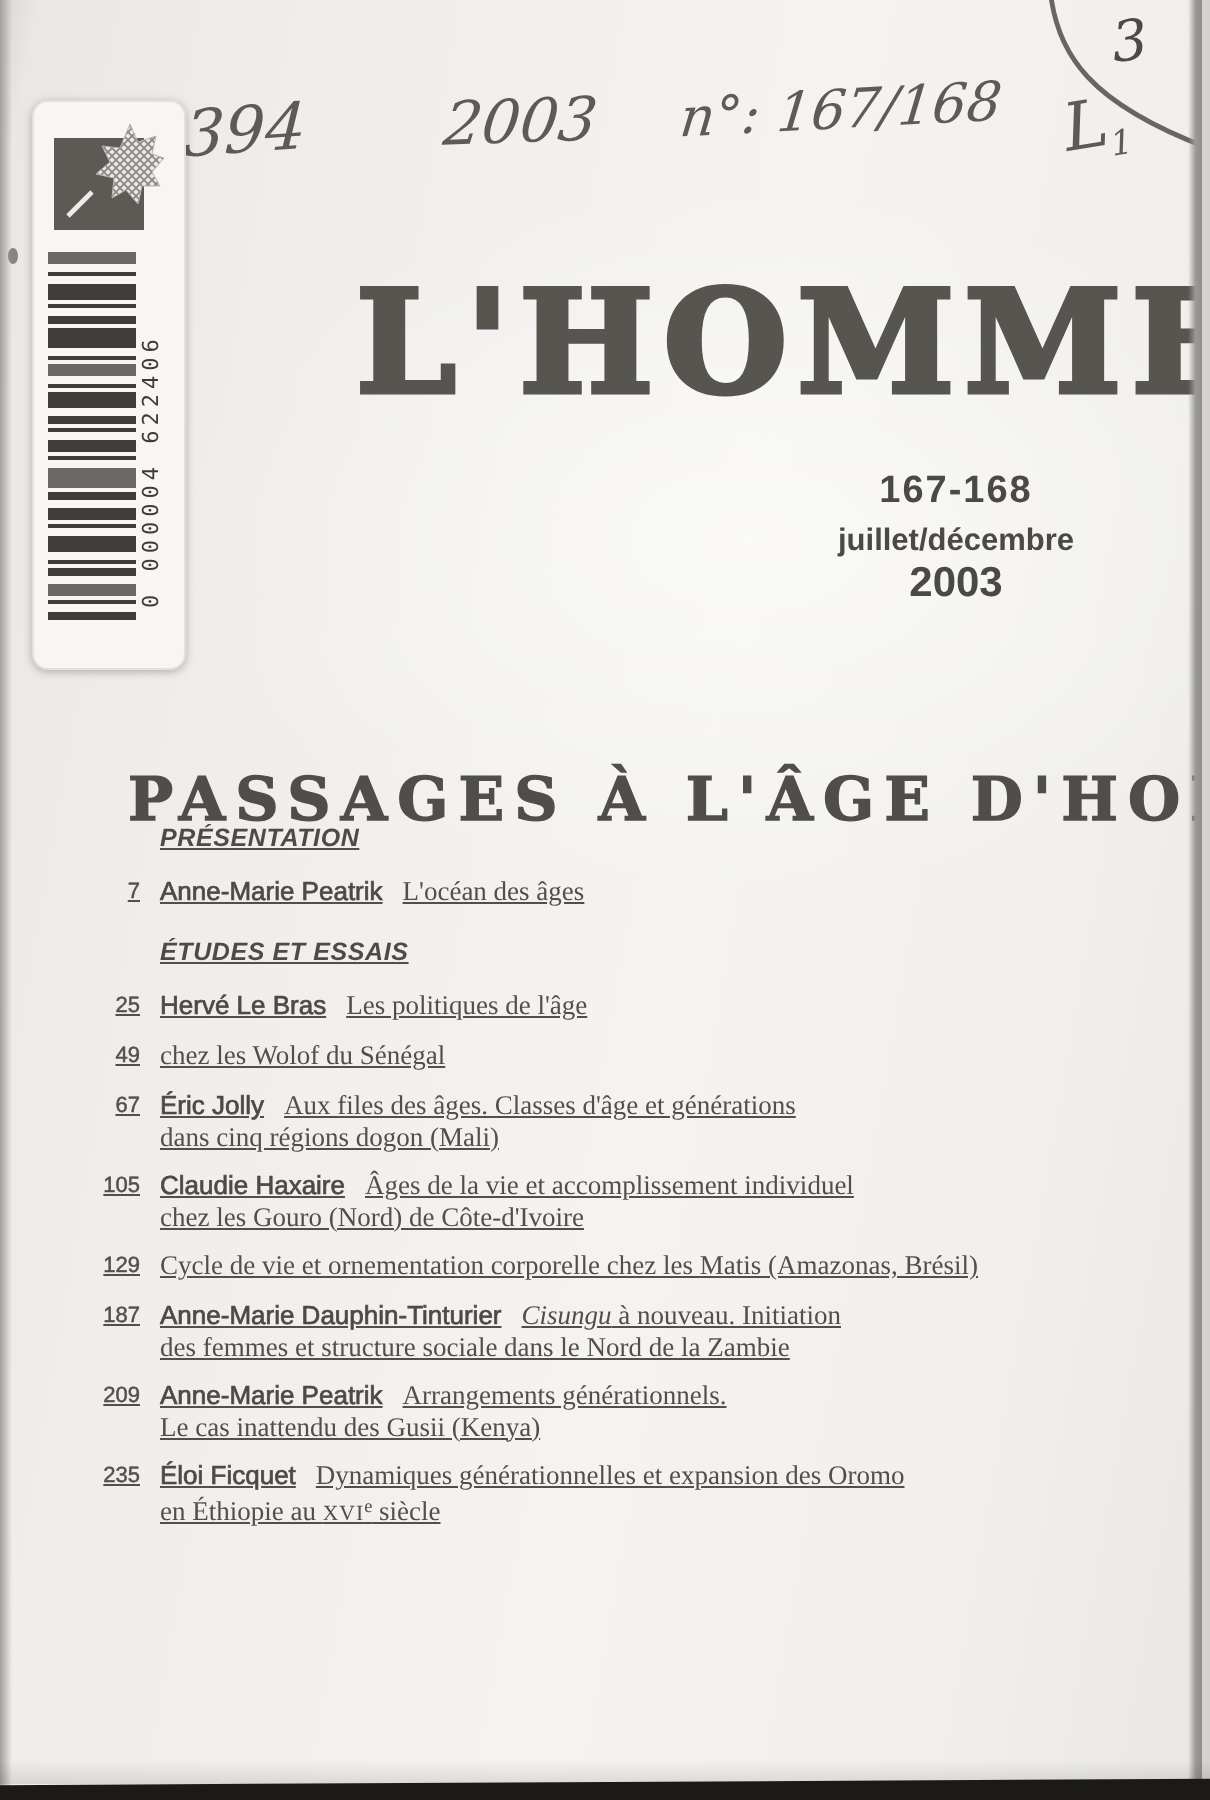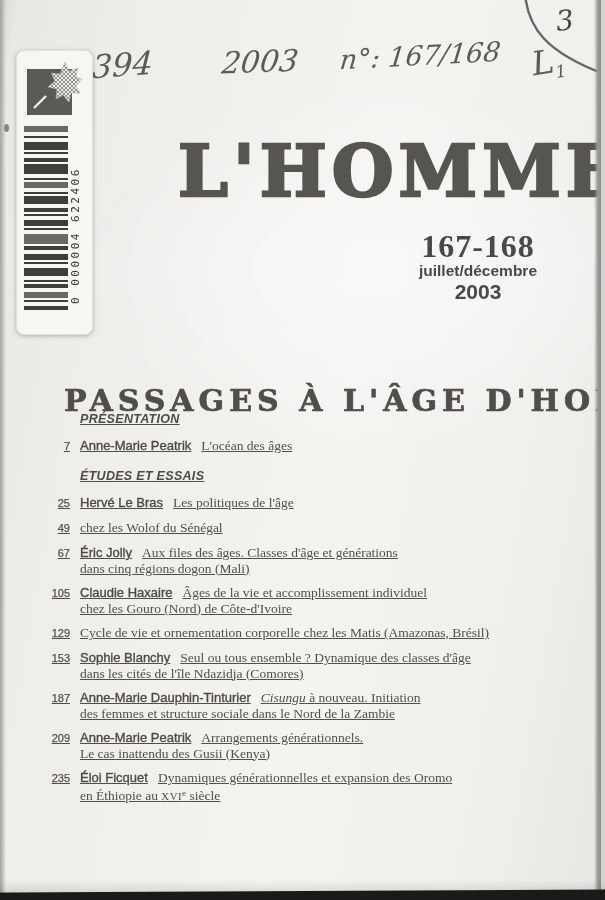--- a/index.html
+++ b/index.html
@@ -46,21 +46,21 @@
         transform-origin:left top;transform:rotate(-90deg) translateX(-178px);
         font-family:"DejaVu Sans Mono",monospace;font-size:11px;letter-spacing:2.5px;
         color:#3d3b38;white-space:nowrap;}
 
   
   .journal-title{position:absolute;left:178px;top:128px;width:392px;text-align:center;
         font-family:"DejaVu Serif",serif;font-weight:bold;font-size:71px;line-height:86px;
         letter-spacing:5px;color:#57554f;-webkit-text-stroke:2.6px #57554f;white-space:nowrap;}
   .issue-block{position:absolute;left:368px;top:231px;width:220px;text-align:center;
         font-family:"Liberation Sans",sans-serif;font-weight:bold;color:#4b4946;}
-  .issue-number{font-size:32px;line-height:30px;letter-spacing:1px;font-family:Liberation Serif, serif;}
+  .issue-number{font-size:19px;line-height:30px;letter-spacing:1px;}
   .issue-period{font-size:15.5px;line-height:19px;}
   .issue-year{font-size:21px;line-height:24px;}
 
   
   .dossier-title{position:absolute;left:64px;top:349px;
         font-family:"DejaVu Serif",serif;font-weight:bold;font-size:30px;
         letter-spacing:5px;color:#504e4a;-webkit-text-stroke:0.7px #504e4a;white-space:nowrap;margin-top:34px;}
 
   
   .toc{position:absolute;left:44px;top:412px;width:530px;color:#514f4c;text-decoration:underline;}
@@ -207,27 +207,20 @@
             <div class="toc-line"><span class="seg-title">chez les Gouro (Nord) de Côte-d'Ivoire</span></div>
           </div>
         </div>
         <div class="toc-entry">
           <div class="toc-page">129</div>
           <div class="toc-lines">
             <div class="toc-line"><span class="seg-title">Cycle de vie et ornementation corporelle chez les Matis (Amazonas, Brésil)</span></div>
           </div>
         </div>
         <div class="toc-entry">
-          <div class="toc-page">153</div>
-          <div class="toc-lines">
-            <div class="toc-line"><span class="seg-author">Sophie Blanchy</span><span class="seg-title">Seul ou tous ensemble ? Dynamique des classes d'âge</span></div>
-            <div class="toc-line"><span class="seg-title">dans les cités de l'île Ndazidja (Comores)</span></div>
-          </div>
-        </div>
-        <div class="toc-entry">
           <div class="toc-page">187</div>
           <div class="toc-lines">
             <div class="toc-line"><span class="seg-author">Anne-Marie Dauphin-Tinturier</span><span class="seg-italic">Cisungu</span><span class="seg-title"> à nouveau. Initiation</span></div>
             <div class="toc-line"><span class="seg-title">des femmes et structure sociale dans le Nord de la Zambie</span></div>
           </div>
         </div>
         <div class="toc-entry">
           <div class="toc-page">209</div>
           <div class="toc-lines">
             <div class="toc-line"><span class="seg-author">Anne-Marie Peatrik</span><span class="seg-title">Arrangements générationnels.</span></div>

